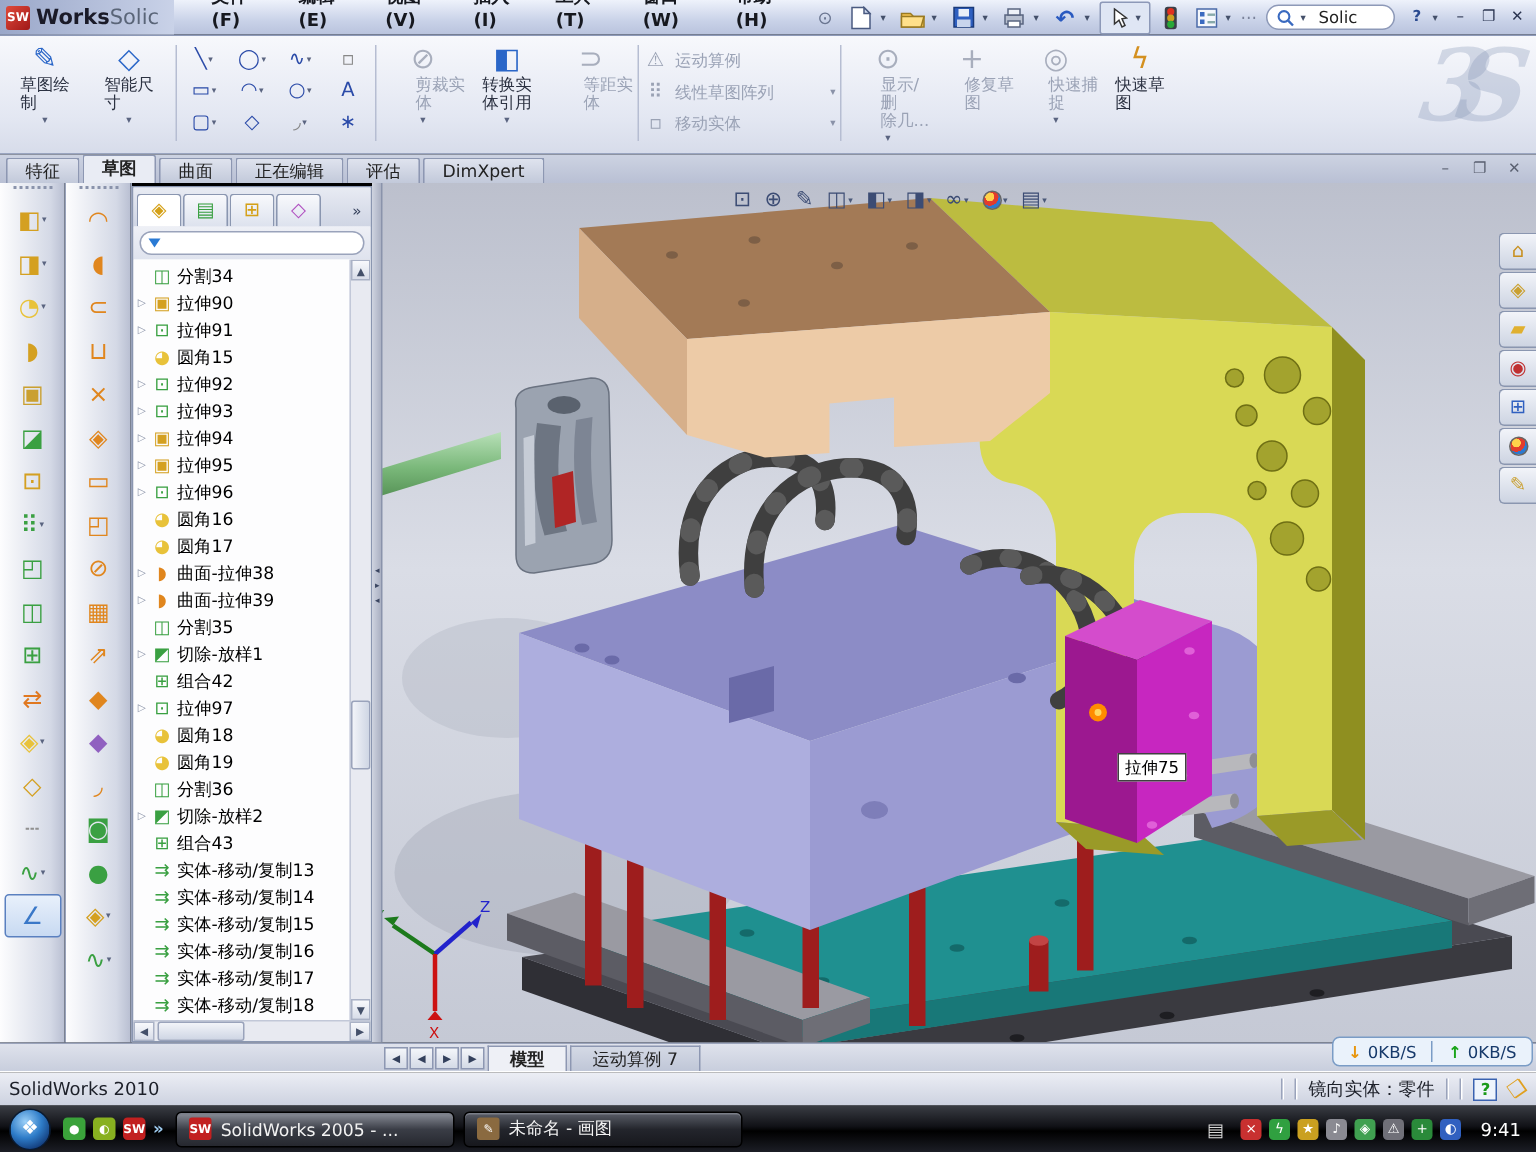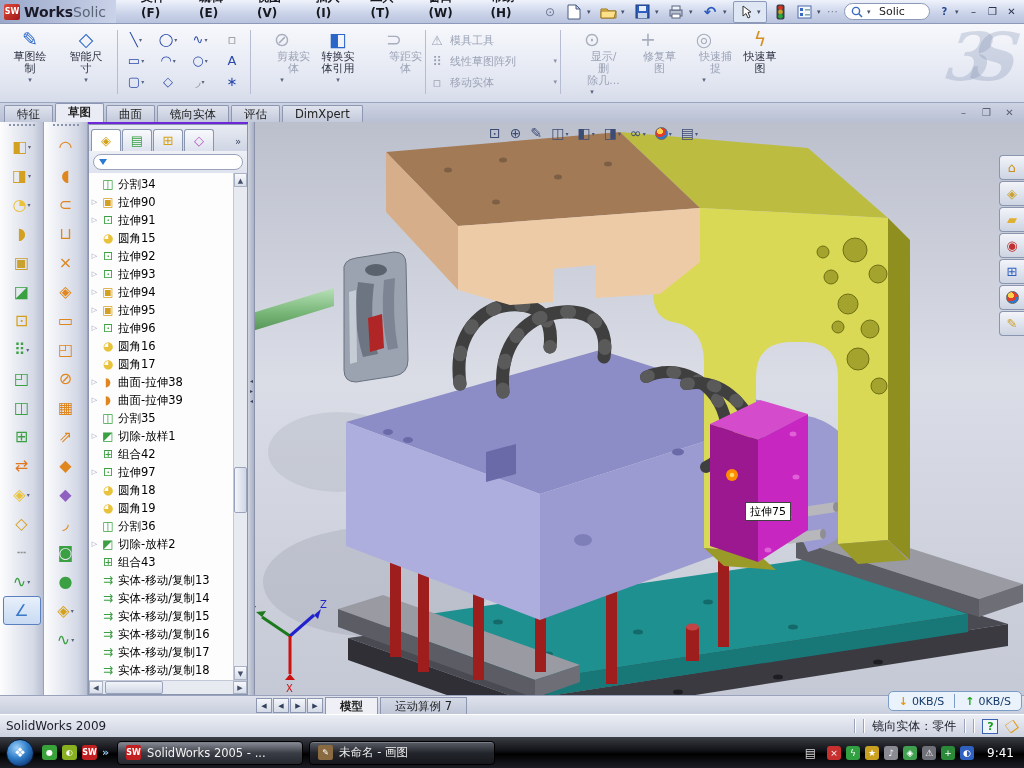--- a/index.html
+++ b/index.html
@@ -1,18 +1,18 @@
 <!DOCTYPE html>
 <html style="--tan_top: #a37a56; --tan_front: #edcba7; --tan_side: #d6af8a; --yellow_front: #d9d955; --yellow_top: #bcbc40; --yellow_side: #8f8f20; --yellow_hole: #a3a32e; --clamp_gray: #9ba3b0; --clamp_dark: #6d7582; --clamp_red: #b02525; --bar_green: #86bd86; --peri_top: #8c8cc6; --peri_front: #adaede; --peri_side: #9b9bd2; --peri_notch: #6a6aa8; --hose: #3f3f3f; --magenta_right: #c726c0; --magenta_left: #9c1890; --magenta_top: #d44ccc; --marker_orange: #ff8c00; --pin_red: #9e1d1d; --pin_top: #c24444; --teal_top: #1f9090; --teal_front: #146a6a; --teal_side: #187878; --base_top: #4a4a52; --base_front: #2f2f35; --base_side: #3a3a40; --rail_top: #9a9aa2; --rail_front: #5c5c64; --rail_end: #6e6e76; --triad_x: #cc1111; --triad_y: #1c7a1c; --triad_z: #2222cc;"><head>
 <meta charset="utf-8">
 <style>
   * { margin:0; padding:0; box-sizing:border-box; }
   html,body { width:1024px; height:768px; overflow:hidden; }
   body { font-family:"DejaVu Sans","Liberation Sans",sans-serif; font-size:12px; }
-  #app { position:relative; width:1024px; height:768px; background:#6d28d9; overflow:hidden; }
+  #app { position:relative; width:1024px; height:768px; background:#000000; overflow:hidden; }
 
   
   .titlebar { position:absolute; left:0; top:0; width:1024px; height:24px;
     background:linear-gradient(#eef2fb,#c9d2e8 60%,#b9c3dd); display:flex; align-items:center; border-bottom:1px solid #8d99b8;}
   .logo-zone { display:flex; align-items:center; gap:4px; padding:0 10px 0 4px; height:100%;
     background:linear-gradient(90deg,#9aa7c9,#c9d2e8); }
   .sw-cube { width:16px; height:16px; background:linear-gradient(135deg,#e04a3a,#a01818); color:#fff;
     font-size:8px; font-weight:bold; display:flex; align-items:center; justify-content:center; border-radius:2px; }
   .logo-solid { font-weight:bold; color:#1a1a28; font-size:14px; }
   .logo-works { color:#5a6578; font-size:14px; }
@@ -30,21 +30,21 @@
 
   
   .ribbon { position:absolute; left:0; top:24px; width:1024px; height:79px;
     background:linear-gradient(#f7f8fc,#e3e7f2 70%,#d7dcea); border-bottom:1px solid #9aa5c0; display:flex; align-items:stretch; padding:2px 2px 4px 2px; overflow:hidden; }
   .watermark { position:absolute; right:26px; top:-6px; font-size:66px; font-weight:bold; font-style:italic;
     font-family:"DejaVu Serif",serif; color:rgba(130,145,180,.30); letter-spacing:-22px; transform:skew(-8deg); pointer-events:none; }
   .rib-sep { width:1px; background:#b6bdd2; margin:4px 3px; }
   .rib-group { display:flex; align-items:flex-start; }
   .rib-big { width:56px; display:flex; flex-direction:column; align-items:center; padding-top:3px; cursor:default; }
   .rib-ic { font-size:19px; line-height:20px; height:22px; }
-  .rib-lab { font-size:11px; line-height:12px; text-align:center; color:#2c3242; }
+  .rib-lab { font-size:11px; line-height:12px; color:#2c3242; }
   .rib-big.dis .rib-lab { color:#9ba3b6;margin-left:23px; }
   .rib-big.dis .rib-ic { color:#a8aebd !important; }
   .rib-dd { font-size:7px; color:#5a6480; margin-top:1px; }
   .rib-grid { display:flex; flex-direction:column; gap:2px; padding-top:4px; }
   .rib-grow { display:flex; gap:2px; }
   .rib-cell { width:30px; height:19px; display:flex; align-items:center; justify-content:center; gap:1px; cursor:default; }
   .rib-cell .g { font-size:13px; }
   .rib-cell .dd { font-size:6px; color:#5a6480; }
   .rib-stack { display:flex; flex-direction:column; justify-content:flex-start; padding-top:5px; gap:3px; }
   .rib-srow { display:flex; align-items:center; gap:5px; height:18px; width:128px; cursor:default; }
@@ -353,21 +353,21 @@
             <div class="rib-lab">
               <div>等距实</div>
               <div>体</div>
             </div>
           </div>
         </div>
         <div class="rib-sep"></div>
         <div class="rib-stack">
           <div class="rib-srow">
             <span class="g" style="color: rgb(154, 162, 180);">⚠</span>
-            <span class="lab">模具工具</span>
+            <span class="lab">运动算例</span>
           </div>
           <div class="rib-srow">
             <span class="g" style="color: rgb(154, 162, 180);">⠿</span>
             <span class="lab">线性草图阵列</span>
             <span class="dd">▾</span>
           </div>
           <div class="rib-srow">
             <span class="g" style="color: rgb(154, 162, 180);">▫</span>
             <span class="lab">移动实体</span>
             <span class="dd">▾</span>
@@ -407,21 +407,21 @@
           </div>
         </div>
       </div>
     <div class="watermark">3S</div>
   </div>
 
   <div class="cmdtabs">
     <div class="ctab">特征</div>
       <div class="ctab active">草图</div>
       <div class="ctab">曲面</div>
-      <div class="ctab">镜向实体</div>
+      <div class="ctab">正在编辑</div>
       <div class="ctab">评估</div>
       <div class="ctab">DimXpert</div>
       <div class="doc-controls">
       <span class="winbtn">–</span>
       <span class="winbtn">❐</span>
       <span class="winbtn">✕</span>
     </div>
   </div>
 
   <div class="vtb" style="left:0;">
@@ -982,21 +982,21 @@
         <span>▶</span>
         <span>▶</span>
       </div>
     <div style="display:flex;align-items:flex-end;">
         <div class="mtab active">模型</div>
         <div class="mtab">运动算例 7</div>
       </div>
   </div>
 
   <div class="statusbar">
-    <span>SolidWorks 2009</span>
+    <span>SolidWorks 2010</span>
     <span class="sb-right">
       <span class="sb-div"></span>
         <span class="sb-div"></span>
       <span>镜向实体：零件</span>
       <span class="sb-div"></span>
         <span class="sb-div"></span>
       <span class="sb-help">?</span>
       <span class="sb-tag">❏</span>
     </span>
   </div>

